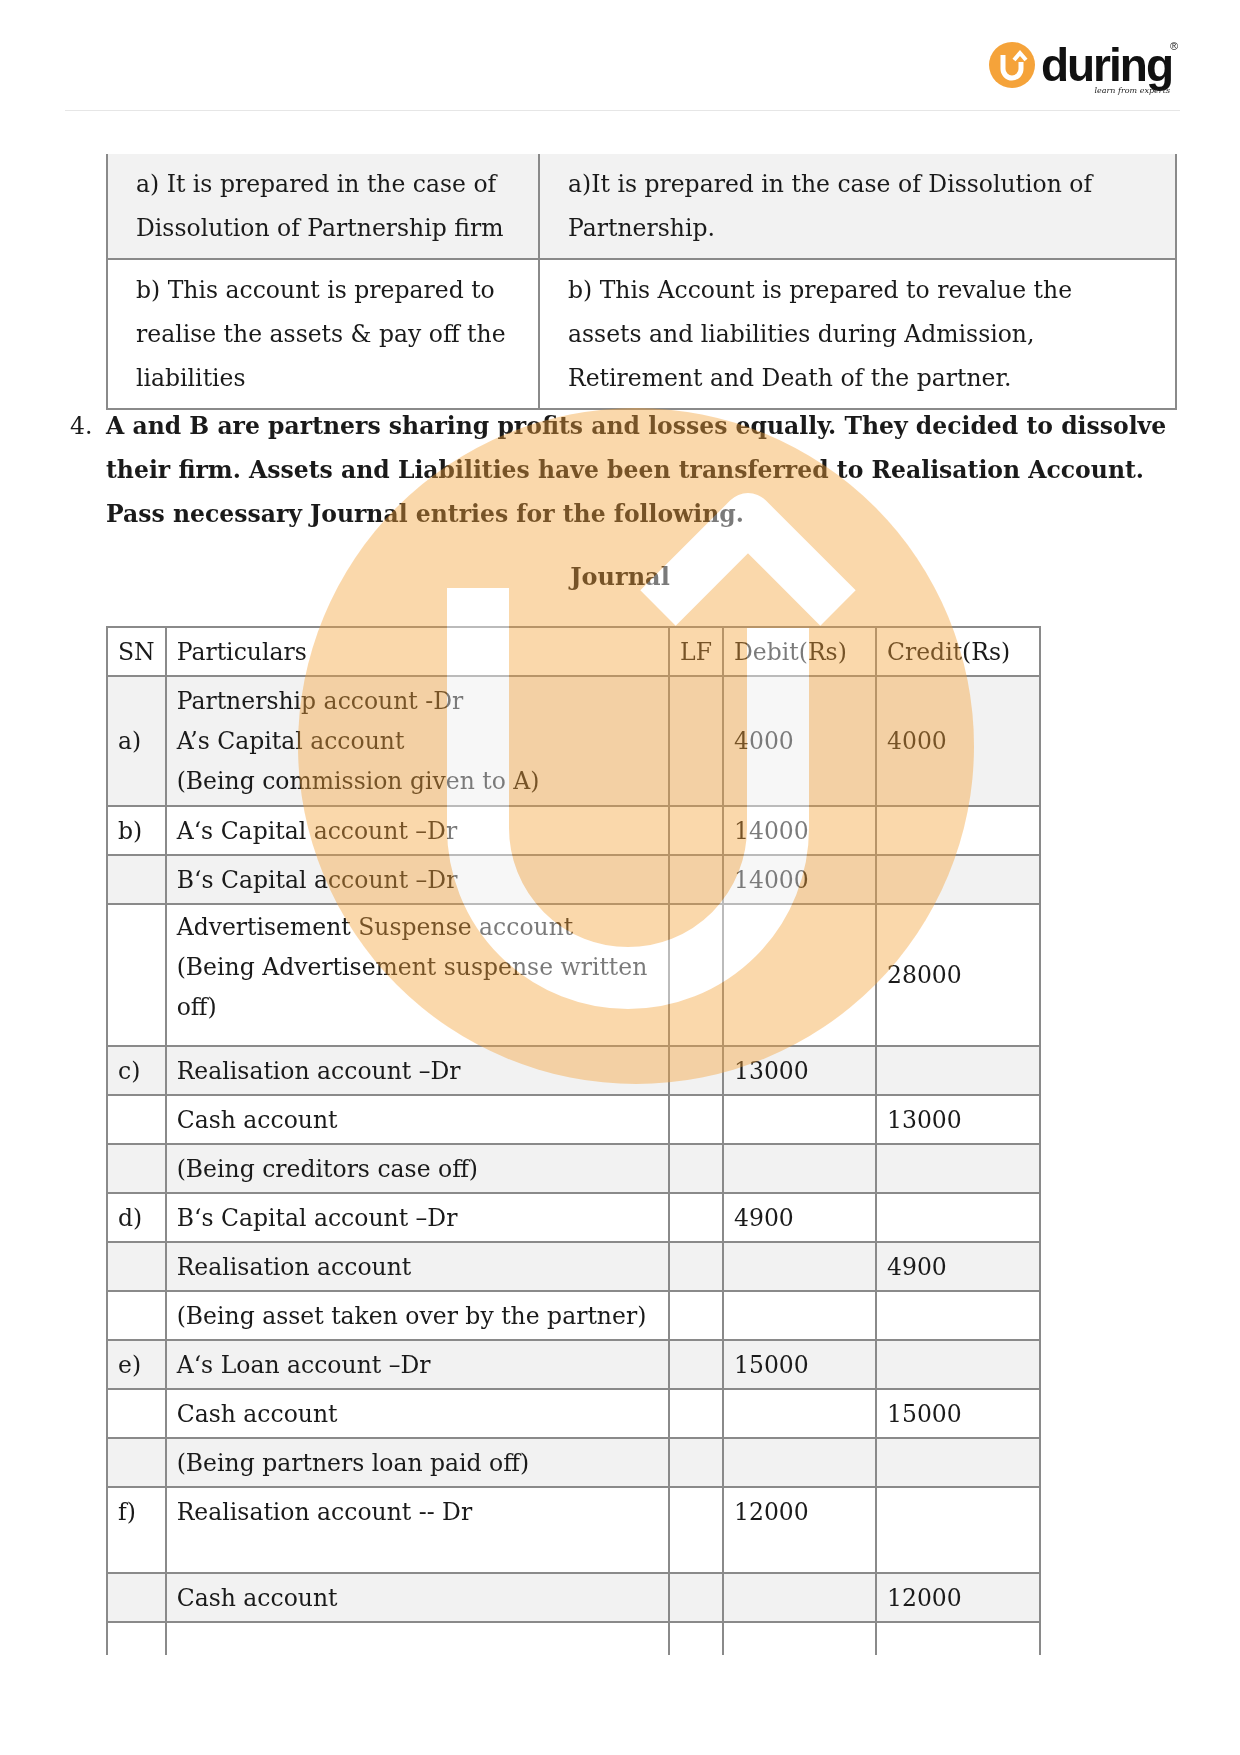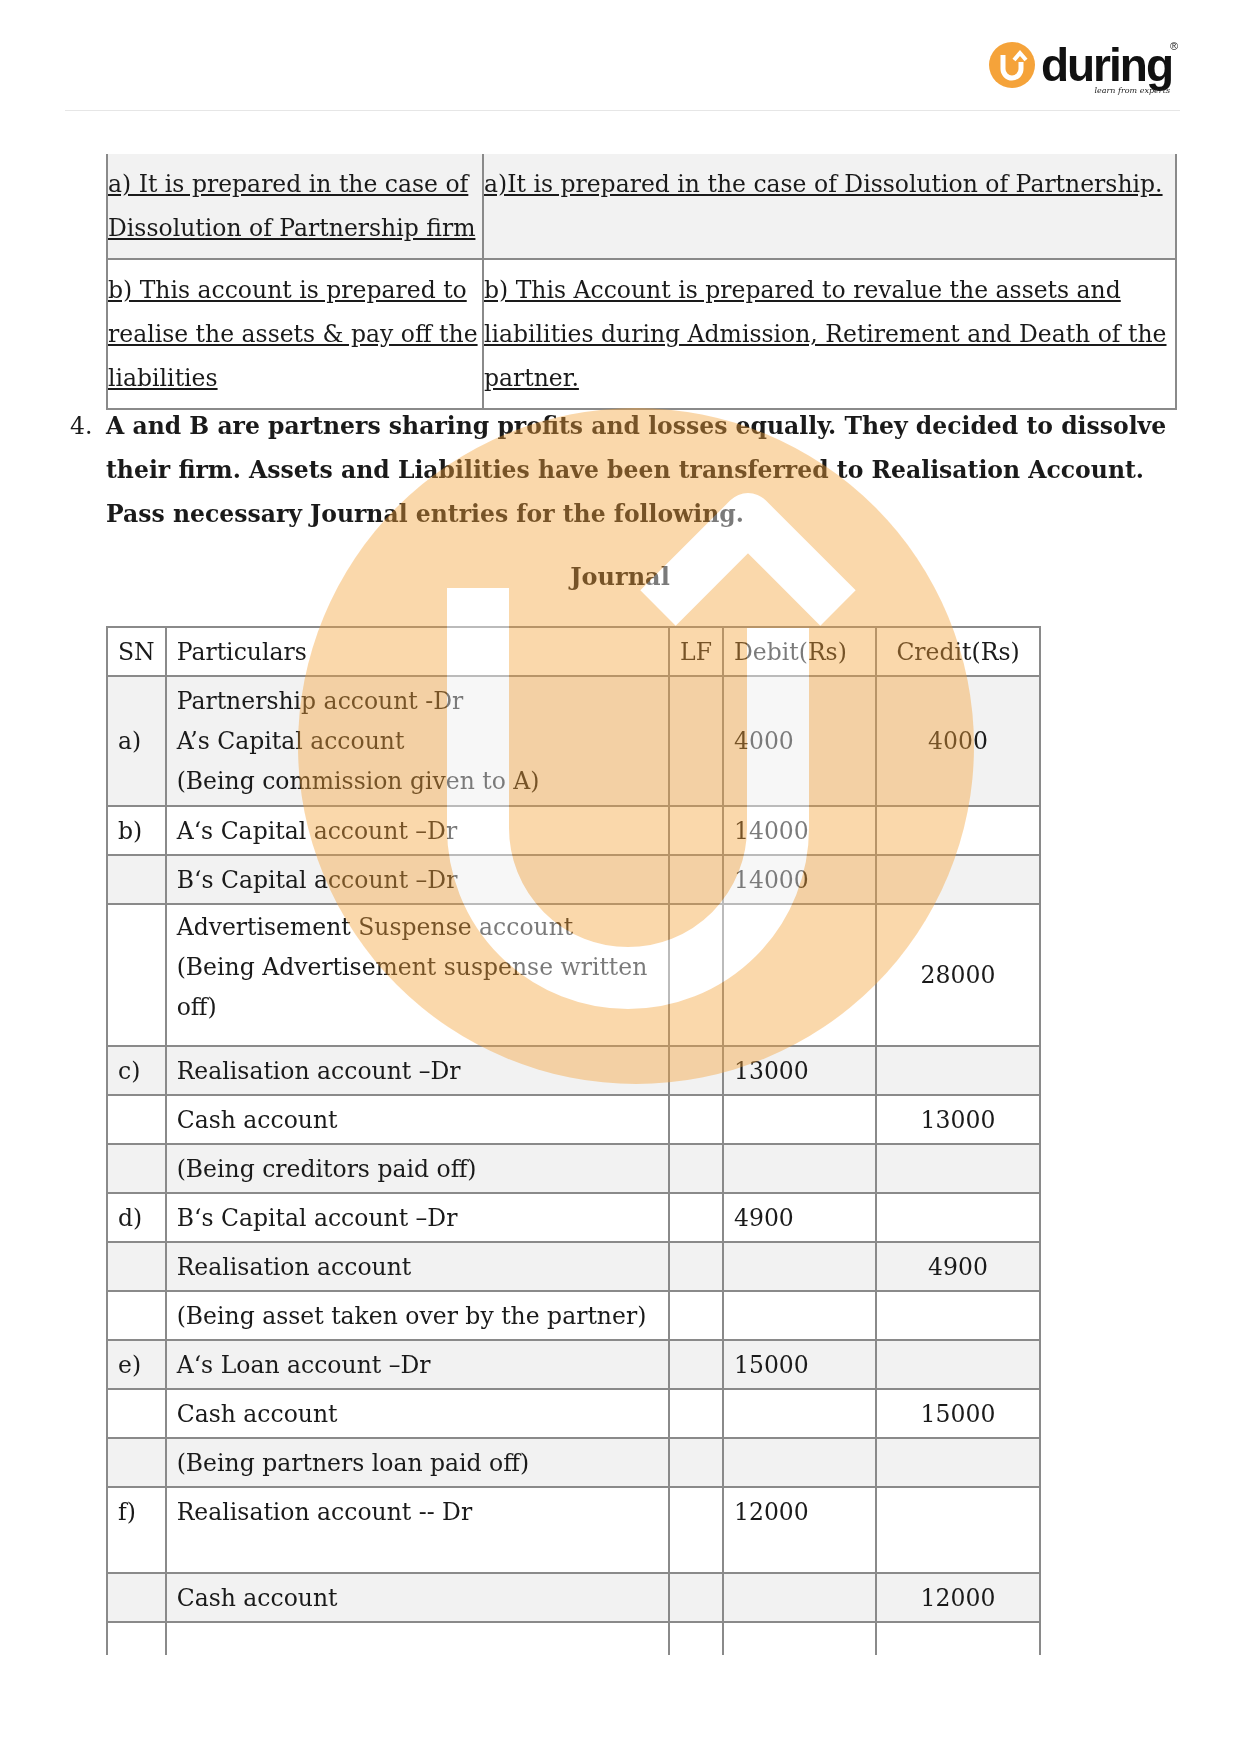--- a/index.html
+++ b/index.html
@@ -7,35 +7,35 @@
          font-family: "DejaVu Serif", "Liberation Serif", serif; color: #1a1a1a; }
   .header { position: absolute; left: 65px; top: 0; width: 1115px; height: 110px; border-bottom: 1px solid #e6e6e6; }
   .logo { position: absolute; right: 8px; top: 42px; display: flex; align-items: center; }
   .logo-circle { width: 46px; height: 46px; border-radius: 50%; background: #f5a33a; position: relative; }
   .logo-circle svg { position: absolute; left: 0; top: 0; }
   .logo-text { font-family: "Liberation Sans", sans-serif; font-weight: bold; font-size: 46px; letter-spacing: -2px; margin-left: 6px; color: #111; line-height: 46px; }
   .logo-reg { position: absolute; right: -6px; top: -2px; font-family: "Liberation Sans", sans-serif; font-size: 11px; }
   .logo-tag { position: absolute; right: 2px; top: 44px; font-family: "DejaVu Serif", serif; font-style: italic; font-size: 8px; color: #222; }
 
   .cmp-table { position: absolute; left: 106px; top: 154px; width: 1071px; border-collapse: collapse; font-size: 23.5px; }
-  .cmp-table td { border: 2px solid #8a8a8a; padding: 8px 0; vertical-align: top; line-height: 44px; text-decoration: underline; }
+  .cmp-table td { border: 2px solid #8a8a8a; padding: 8px 28px; vertical-align: top; line-height: 44px; }
   .cmp-table tr:first-child td { background: #f2f2f2; border-top: none; }
   .cmp-table td.c1 { width: 374px; }
 
   .question { position: absolute; left: 70px; top: 404px; width: 1110px; font-weight: bold; font-size: 23.5px; line-height: 44px; }
   .question .num { position: absolute; left: 0; top: 0; font-weight: normal; }
   .question .qtext { margin-left: 36px; }
 
   .journal-title { position: absolute; left: 0; width: 1240px; top: 562px; text-align: center; font-weight: bold; font-size: 24px; }
   .jtable { position: absolute; left: 106px; top: 626px; width: 935px; border-collapse: collapse; font-size: 23.5px; }
   .jtable td { border: 2px solid #8a8a8a; padding: 0 10px; vertical-align: middle; line-height: 40px; height: 47px; }
   .jtable td.sn { width: 36px; padding: 0 10px; }
   .jtable td.lf { width: 32px; text-align: right; }
   .jtable td.dr { width: 131px; }
-  .jtable td.cr { width: 142px; text-align: center; }
+  .jtable td.cr { width: 142px; }
   .jtable tr.shade td { background: #f2f2f2; }
   .jtable tr.tall td { height: 80px; vertical-align: top; padding-top: 4px; }
   .jtable tr.last td { height: 32px; border-bottom: none; }
 
   .watermark { position: absolute; left: 298px; top: 408px; width: 676px; height: 676px; pointer-events: none; opacity: 0.42; }
 </style>
 </head>
 <body>
 
 <div class="header">
@@ -125,21 +125,21 @@
   </tr>
   <tr>
     <td class="sn"></td>
     <td>Cash account</td>
     <td class="lf"></td>
     <td class="dr"></td>
     <td class="cr">13000</td>
   </tr>
   <tr class="shade">
     <td class="sn"></td>
-    <td>(Being creditors paid off)</td>
+    <td>(Being creditors case off)</td>
     <td class="lf"></td>
     <td class="dr"></td>
     <td class="cr"></td>
   </tr>
   <tr>
     <td class="sn">d)</td>
     <td>B‘s Capital account –Dr</td>
     <td class="lf"></td>
     <td class="dr">4900</td>
     <td class="cr"></td>

